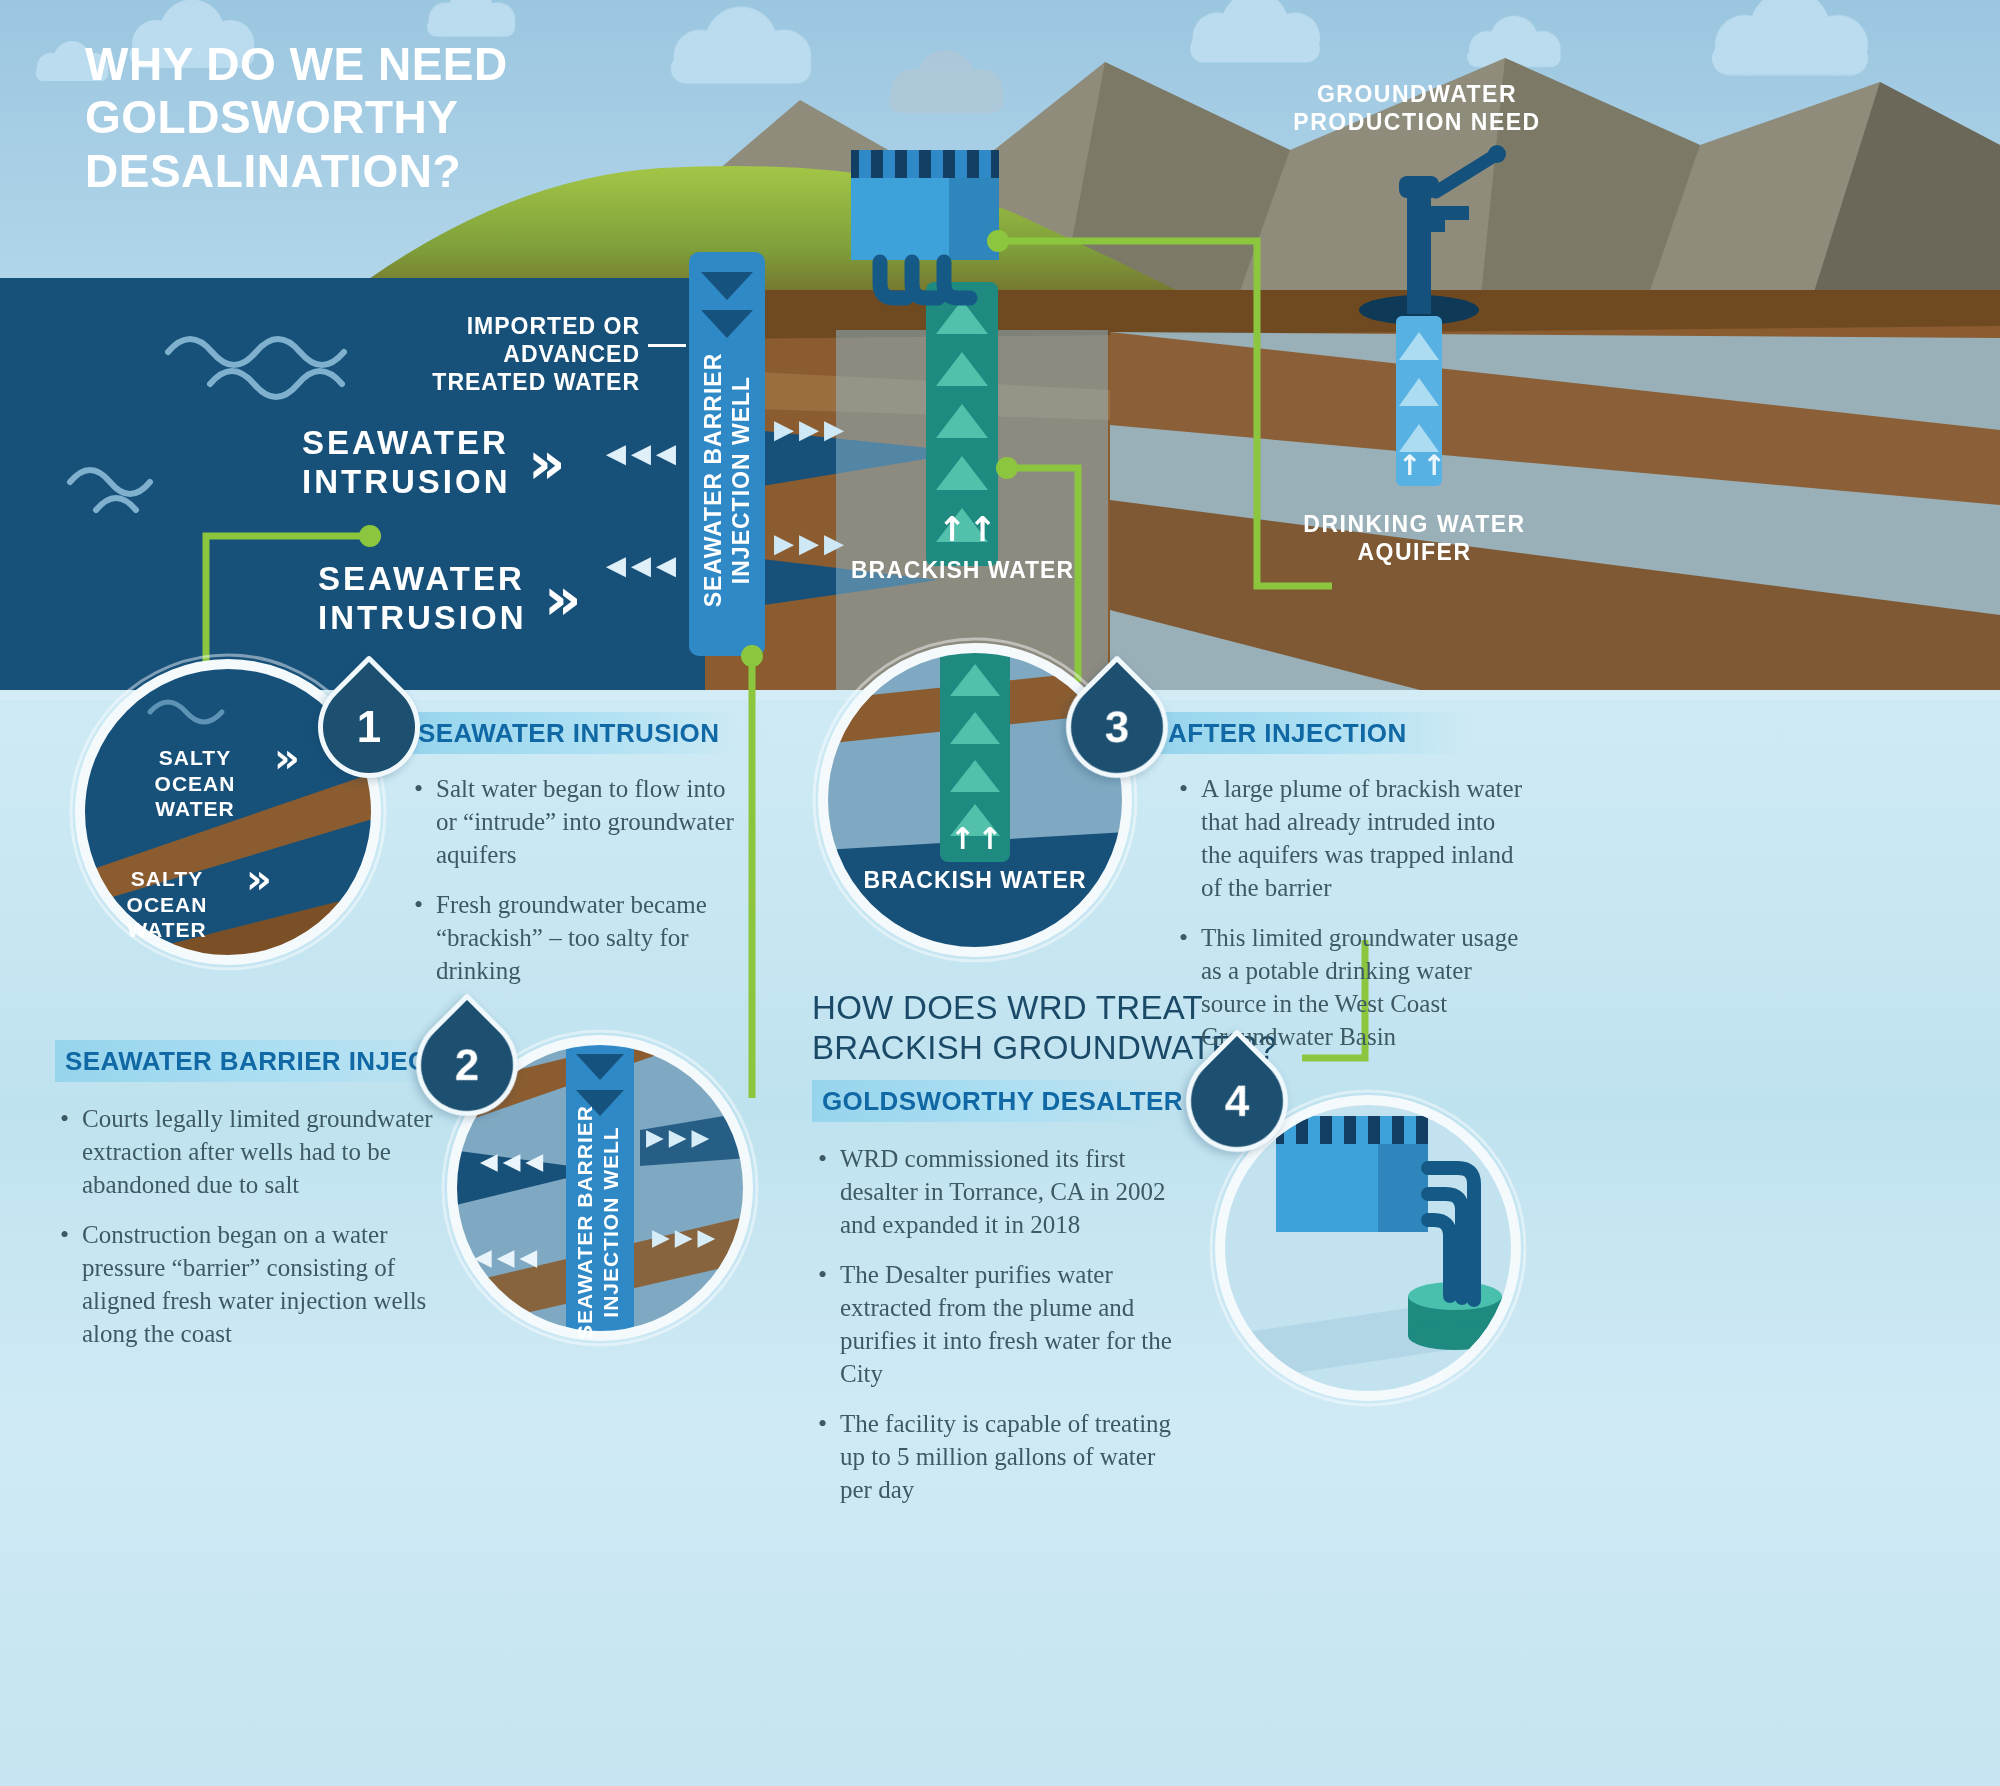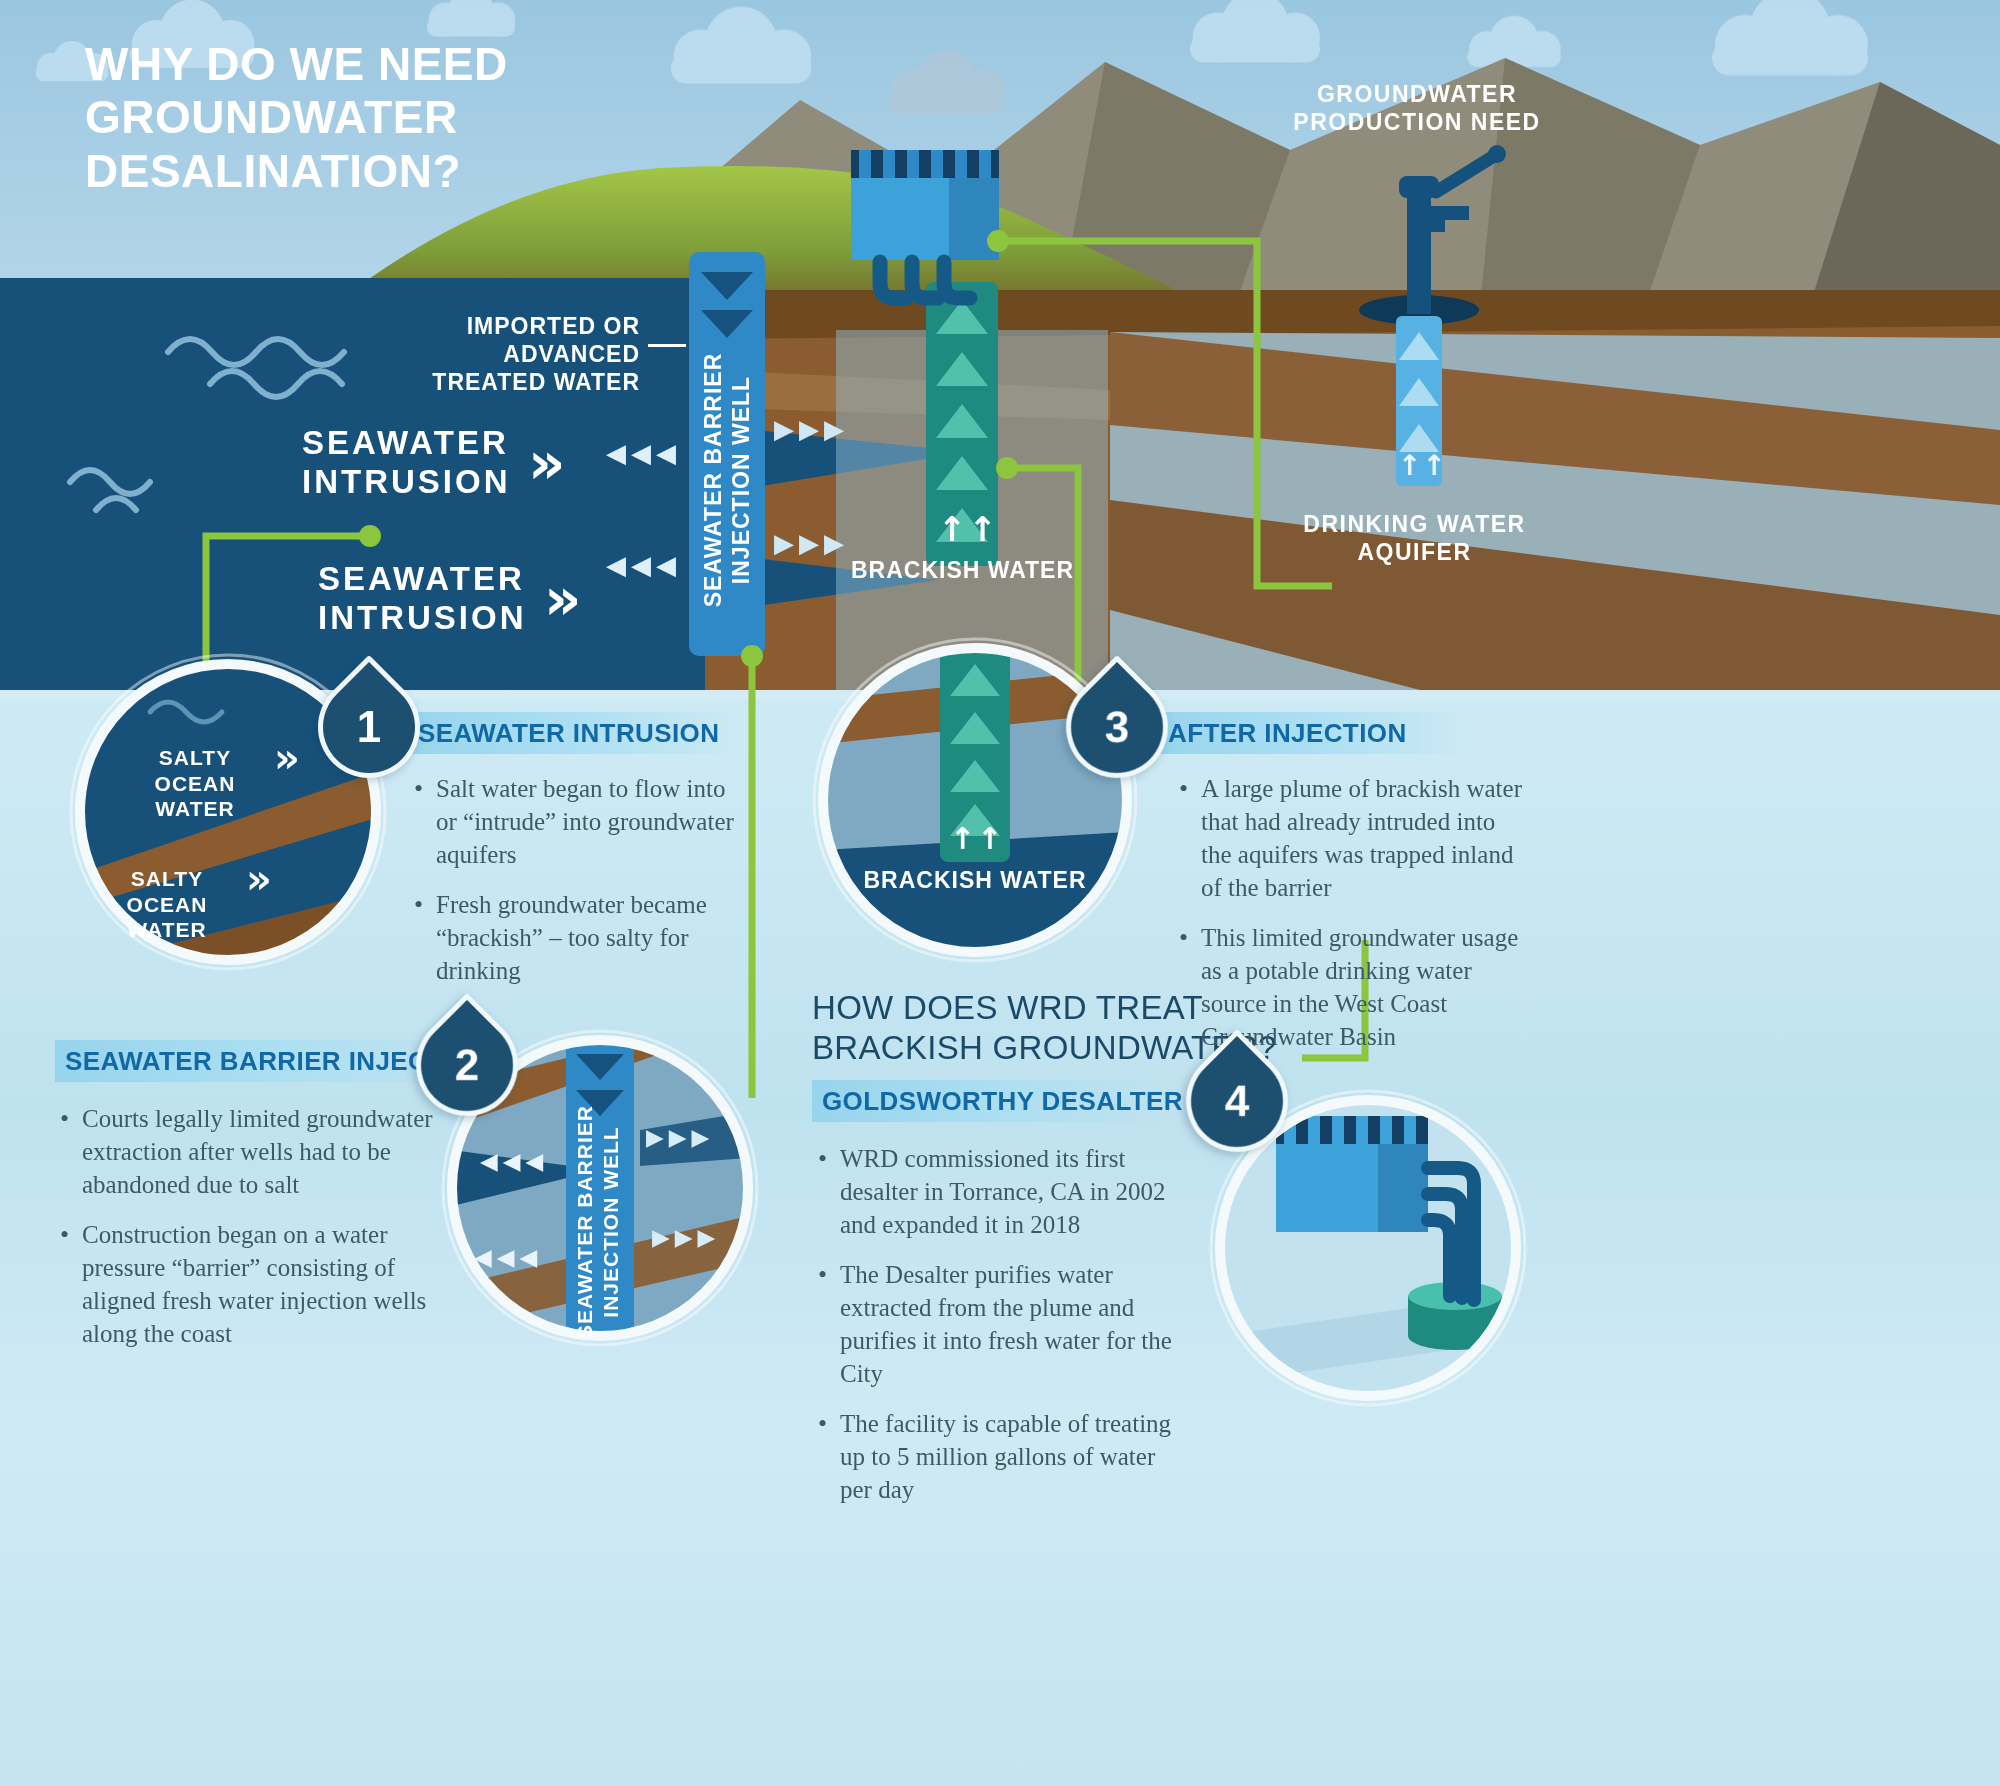--- a/index.html
+++ b/index.html
@@ -252,21 +252,21 @@
         <path d="M1428,1168 h30 q16,0 16,16 v116"></path>
         <path d="M1428,1194 h18 q16,0 16,16 v88"></path>
         <path d="M1428,1220 h6 q16,0 16,16 v60"></path>
       </g>
     </g>
     <circle cx="1368" cy="1248" r="148" fill="none" stroke="#f4fafc" stroke-width="10"></circle>
     <circle cx="1368" cy="1248" r="157" fill="none" stroke="#ffffff" stroke-opacity=".45" stroke-width="3"></circle>
   </g>
 </svg>
 
-<div class="abs wlabel" style="left:85px;top:38px;width:540px;font-size:46px;letter-spacing:.5px;line-height:1.16">WHY DO WE NEED GROUNDWATER DESALINATION?</div>
+<div class="abs wlabel" style="left:85px;top:38px;width:540px;font-size:46px;letter-spacing:.5px;line-height:1.16">WHY DO WE NEED GOLDSWORTHY DESALINATION?</div>
 
 <div class="abs wlabel ctr" style="left:1262px;top:80px;width:310px;font-size:23px;letter-spacing:1.5px">GROUNDWATER PRODUCTION NEED</div>
 
 <div class="abs wlabel" style="left:425px;top:312px;width:215px;font-size:23px;letter-spacing:1px;text-align:right">IMPORTED OR ADVANCED TREATED WATER</div>
 <div class="abs" style="left:648px;top:344px;width:38px;height:3px;background:#fff"></div>
 
 <div class="abs" style="left:302px;top:424px;display:flex;align-items:center;gap:16px">
   <div class="wlabel" style="width:210px;font-size:33px;letter-spacing:3px;line-height:1.18">SEAWATER INTRUSION</div>
   <span class="chev" style="font-size:58px">»</span>
 </div>

